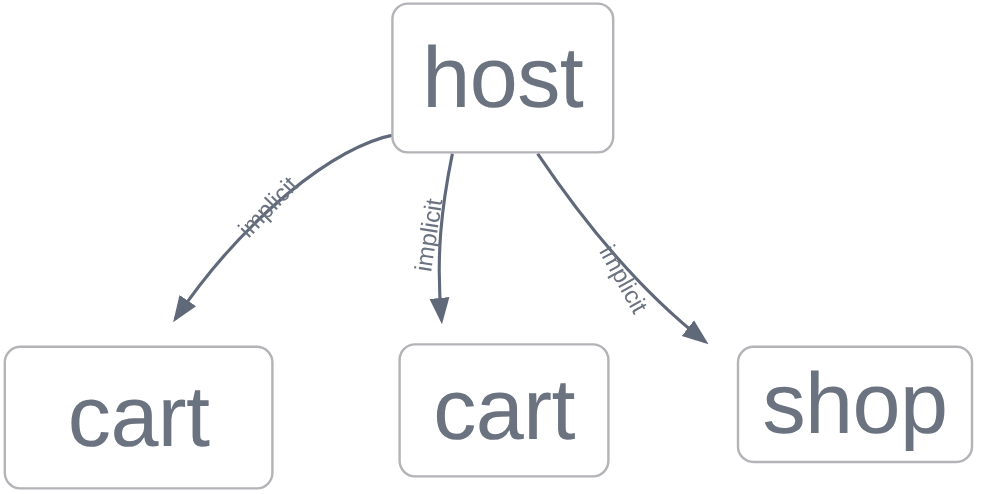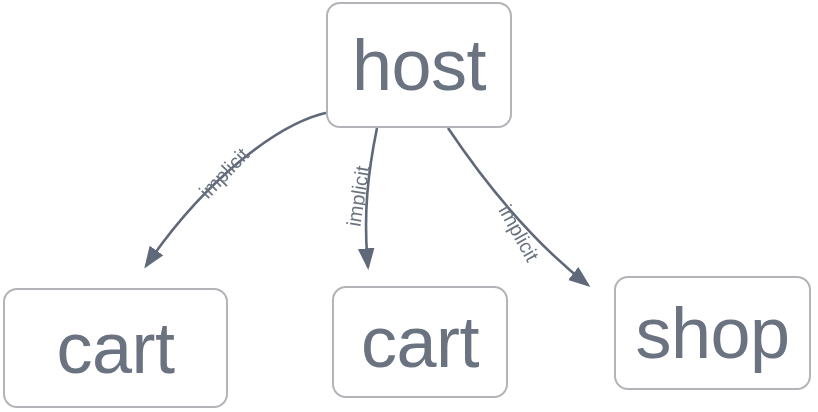--- a/index.html
+++ b/index.html
@@ -79,21 +79,21 @@
   </div>
 
   <div class="node-box" style="left:3px; top:288px; width:225px; height:120px;">
     <span class="node-label">cart</span>
   </div>
 
   <div class="node-box" style="left:332px; top:286px; width:176px; height:112px;">
     <span class="node-label">cart</span>
   </div>
 
-  <div class="node-box" style="left:614px; top:276px; width:197px; height:114px;">
+  <div class="node-box" style="left:614px; top:288px; width:197px; height:98px;">
     <span class="node-label">shop</span>
   </div>
 
   <div class="edge-label" style="left:224px; top:173px; transform: translate(-50%,-50%) rotate(-46deg);">implicit</div>
 
   <div class="edge-label" style="left:358px; top:196px; transform: translate(-50%,-50%) rotate(-81deg);">implicit</div>
 
   <div class="edge-label" style="left:519px; top:233px; transform: translate(-50%,-50%) rotate(61deg);">implicit</div>
 
 </div>

